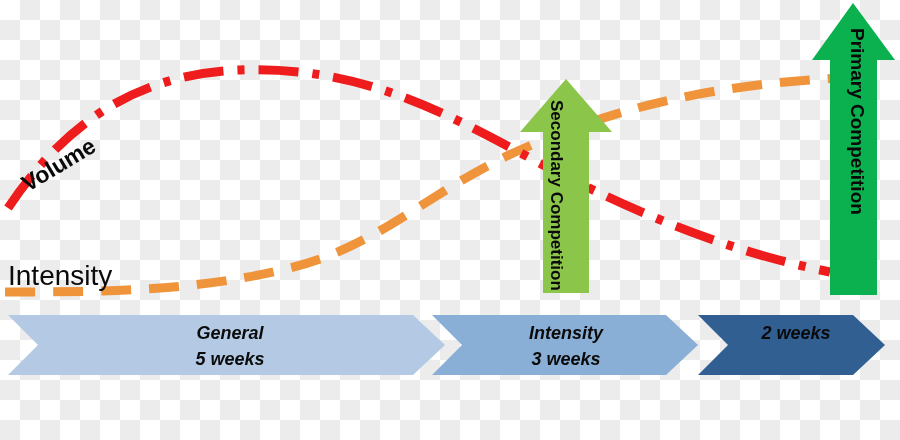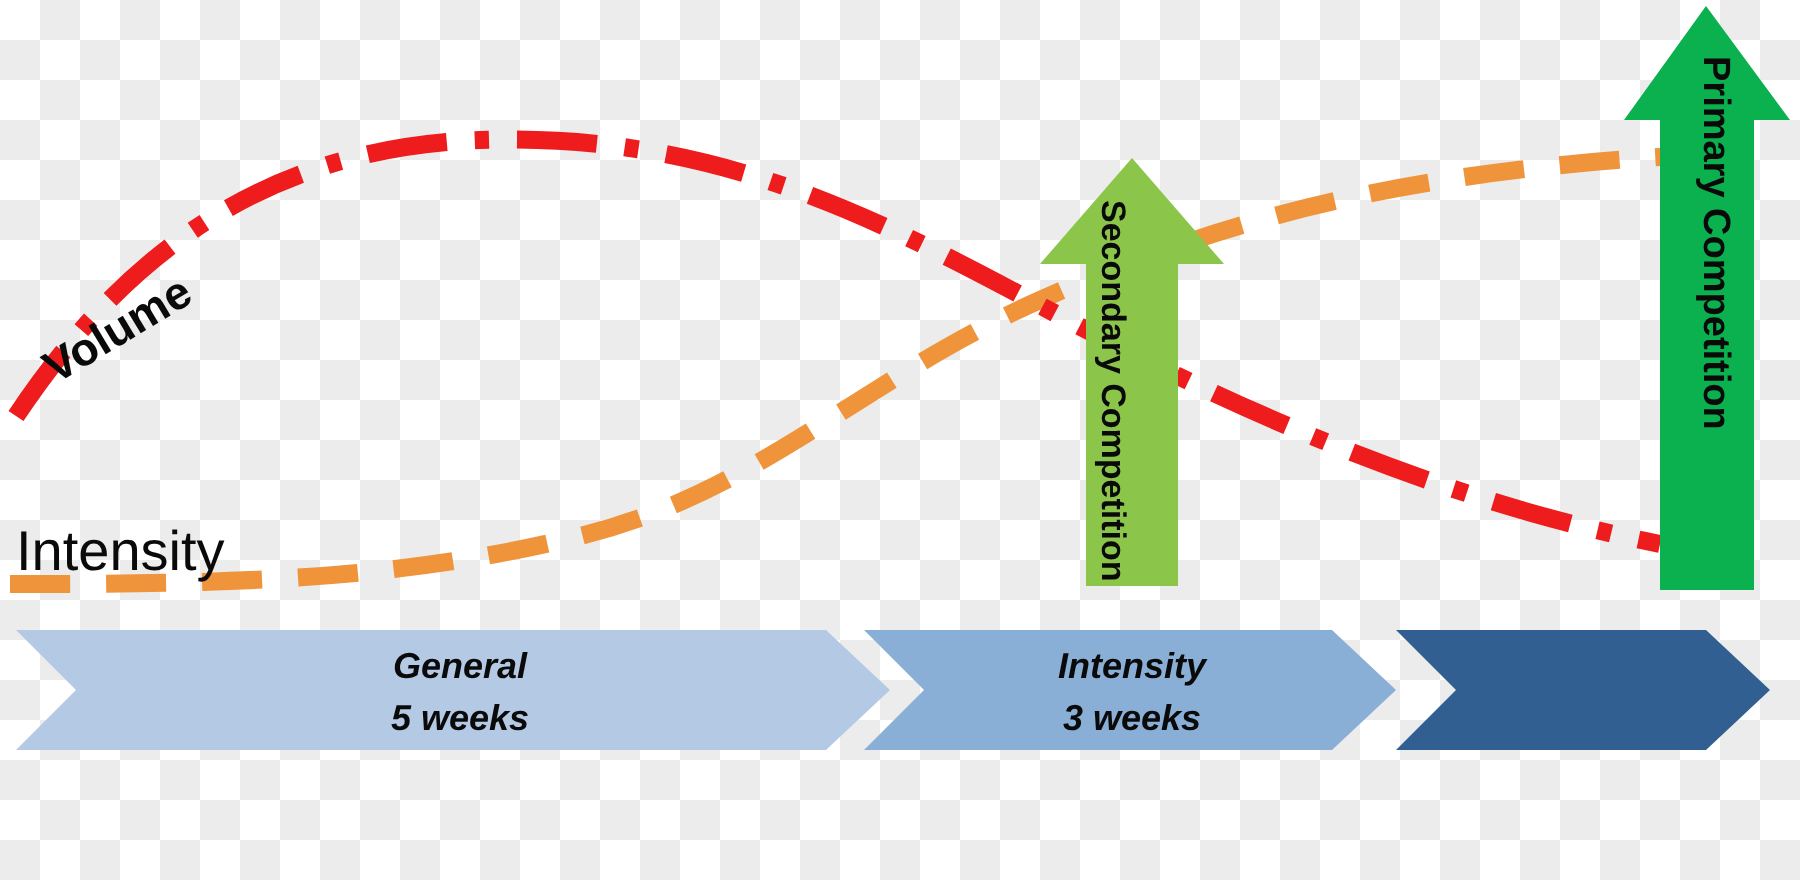--- a/index.html
+++ b/index.html
@@ -114,15 +114,16 @@
     <div>General</div>
     <div>5 weeks</div>
   </div>
 
   <div class="phase-label" id="phase-1-text">
     <div>Intensity</div>
     <div>3 weeks</div>
   </div>
 
   <div class="phase-label" id="phase-2-text">
+    <div>2 weeks</div>
   </div>
 
 </div>
 
 </body></html>

